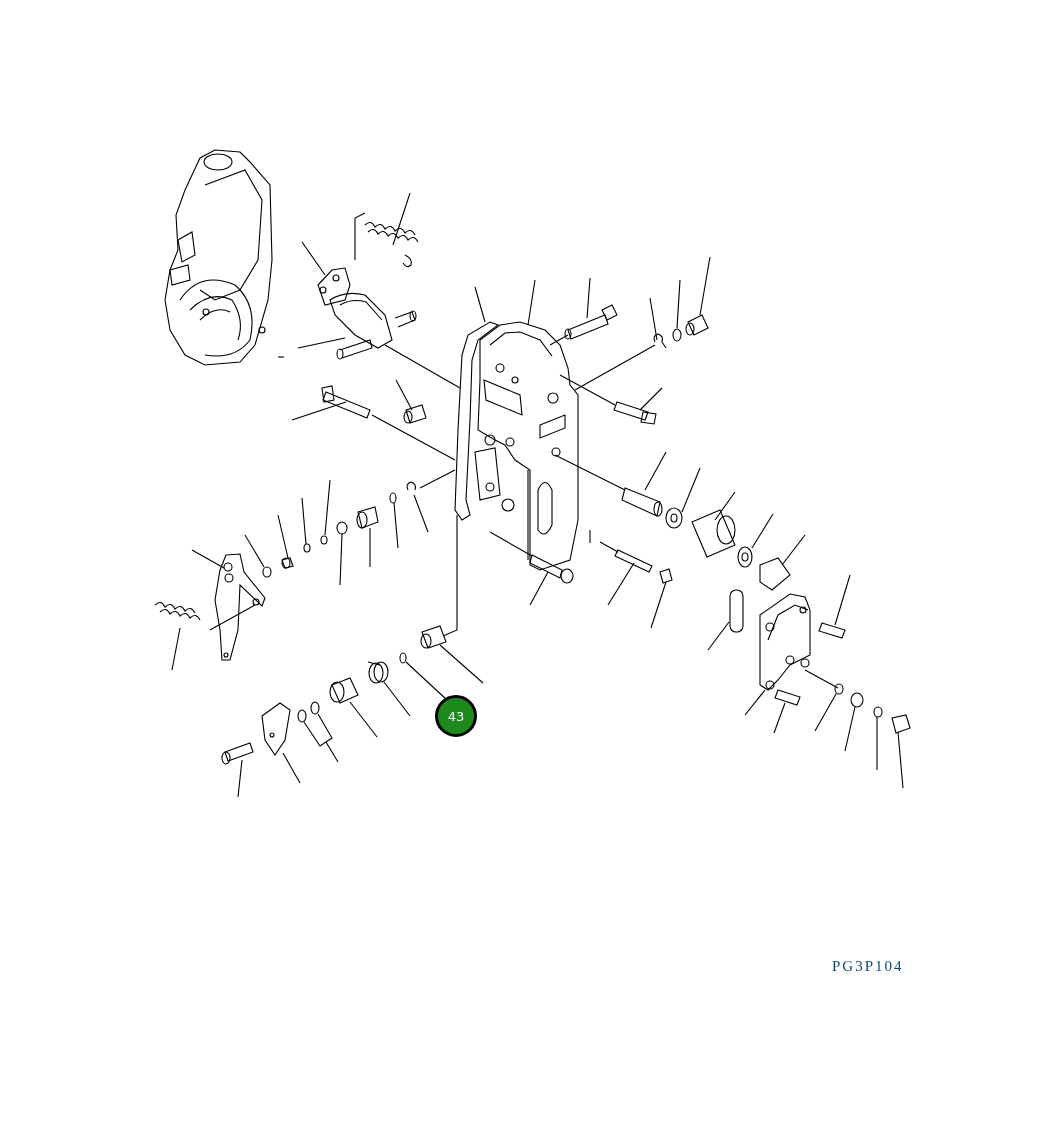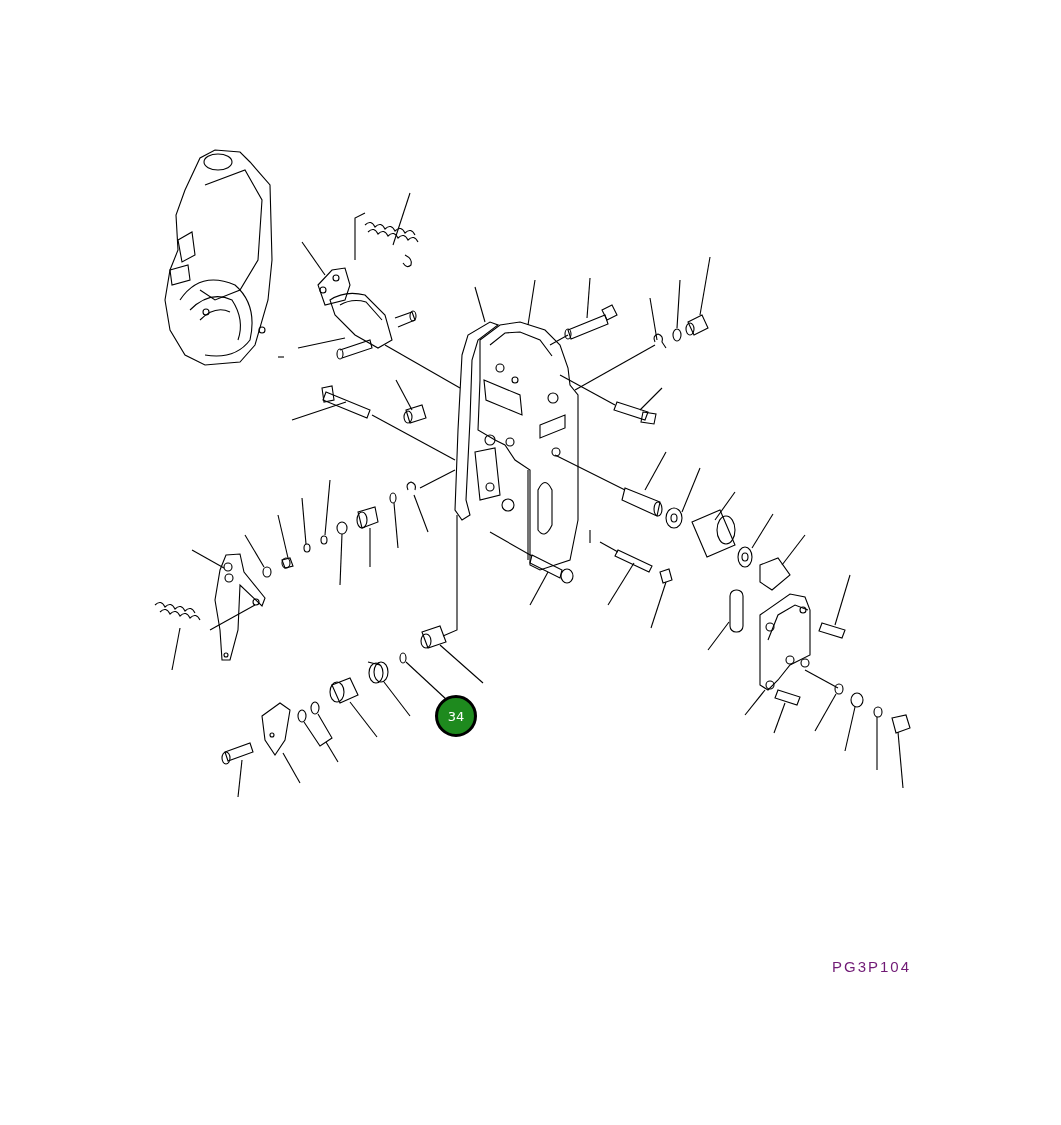--- a/index.html
+++ b/index.html
@@ -3,21 +3,21 @@
 <meta charset="utf-8">
 <style>
   html, body { margin: 0; padding: 0; background: #ffffff; }
   body { width: 1061px; height: 1125px; position: relative; overflow: hidden; font-family: "Liberation Sans", sans-serif; }
   #diagram { position: absolute; left: 0; top: 0; width: 1061px; height: 1125px; }
   .ln { stroke: #000; stroke-width: 1.1; fill: none; }
   .callout { position: absolute; width: 36px; height: 36px; border-radius: 50%;
     background: #1e8a1e; border: 3px solid #000; color: #fff; font-size: 13px;
     display: flex; align-items: center; justify-content: center; cursor: pointer;
     font-family: "DejaVu Sans", sans-serif; }
-  .figcode { position: absolute; font-family: Liberation Sans, sans-serif; font-size: 15px; letter-spacing: 2px; color: #701a75; }
+  .figcode { position: absolute; font-family: Liberation Serif, serif; font-size: 15px; letter-spacing: 2px; color: #0c4a6e; }
 </style>
 </head>
 <body>
 
 <svg id="diagram" viewBox="0 0 1061 1125" xmlns="http://www.w3.org/2000/svg">
 
   <g>
     <path class="ln" d="M185,190 L200,158 L215,150 L240,152 L250,162 L270,185 L272,260 L268,300 L255,345 L240,362 L205,365 L185,355 L170,330 L165,300 L170,270 L178,250 L176,215 Z"></path>
     <ellipse class="ln" cx="218" cy="162" rx="14" ry="8"></ellipse>
     <path class="ln" d="M205,185 L245,170 L262,200 L258,260 L240,290 L215,300 L200,290"></path>
@@ -242,16 +242,16 @@
     <path class="ln" d="M262,716 L280,703 L290,710 L285,740 L275,755 L265,740 Z"></path>
     <circle class="ln" cx="272" cy="735" r="2"></circle>
     <line class="ln" x1="283" y1="753" x2="300" y2="783"></line>
     <path class="ln" d="M225,752 L250,743 L253,752 L228,761 Z"></path>
     <ellipse class="ln" cx="226" cy="758" rx="4" ry="6"></ellipse>
     <line class="ln" x1="242" y1="760" x2="238" y2="797"></line>
   </g>
 </svg>
 
 <div class="callout" style="left:435px; top:695px;">
-  <span>34</span>
+  <span>43</span>
 </div>
 
 <div class="figcode" style="left:832px; top:958px;">PG3P104</div>
 
 </body></html>

